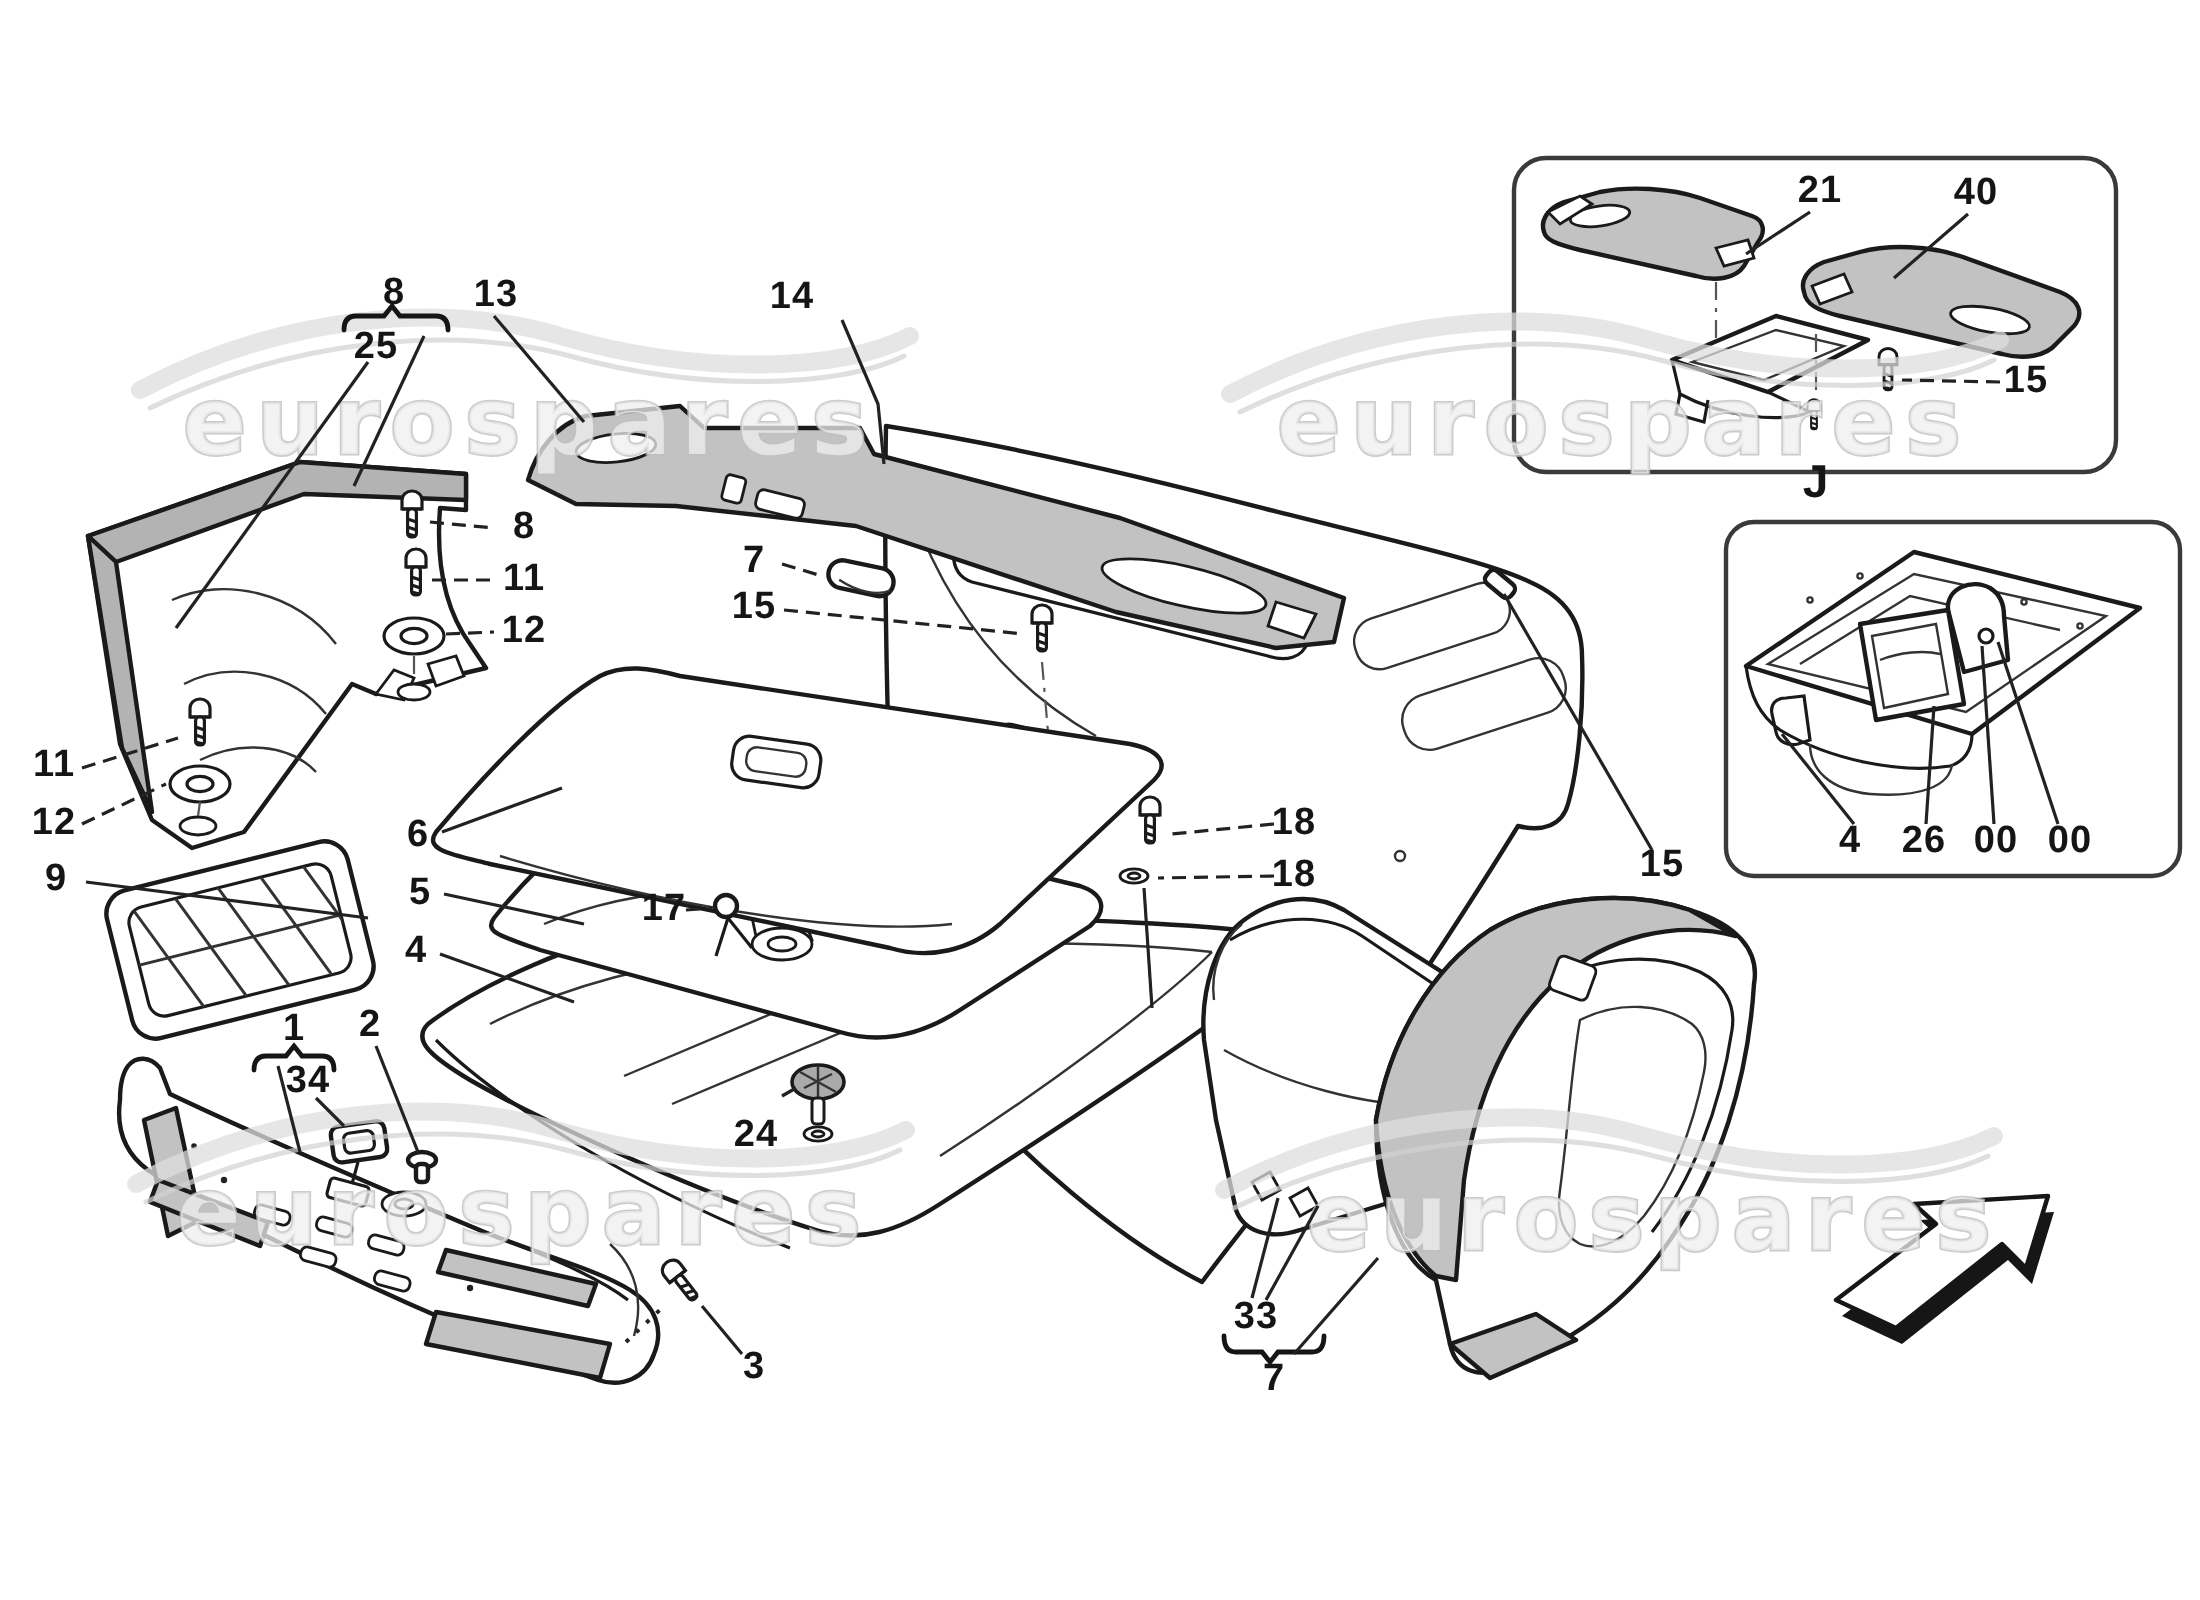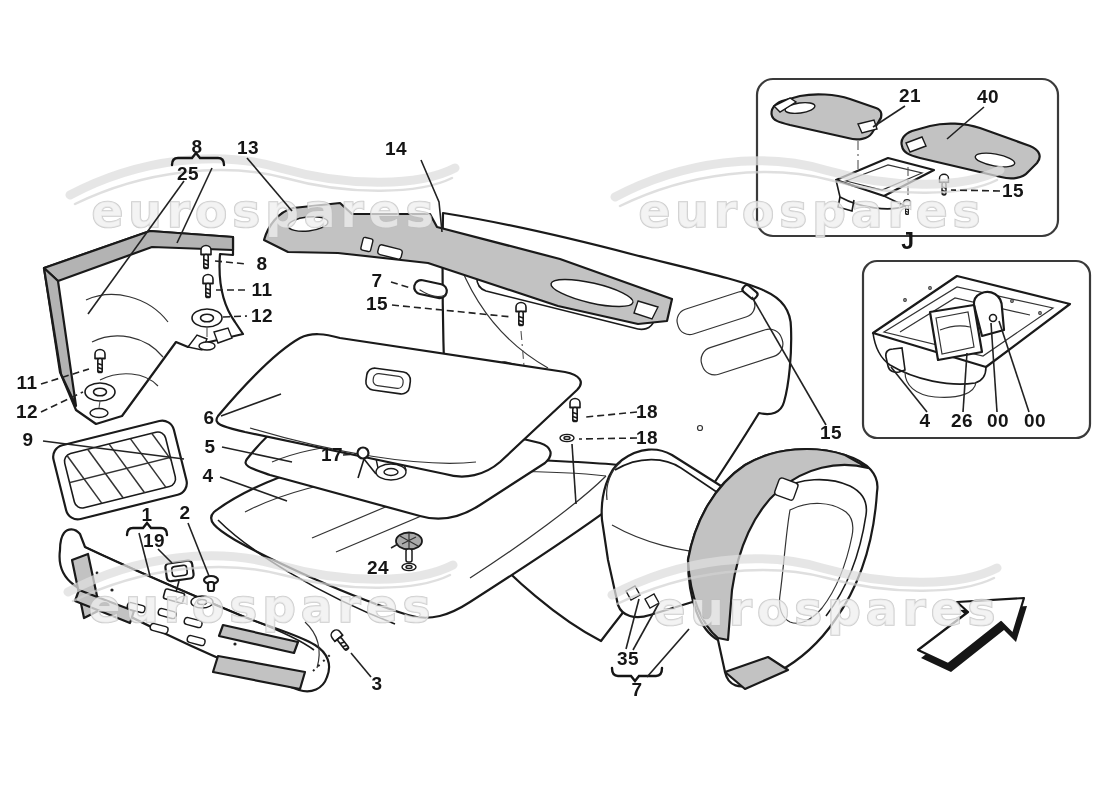--- a/index.html
+++ b/index.html
@@ -380,24 +380,24 @@
 <div class="co" style="left:210px;top:447px">5</div>
 <div class="co" style="left:208px;top:476px">4</div>
 <div class="co" style="left:27px;top:383px">11</div>
 <div class="co" style="left:27px;top:412px">12</div>
 <div class="co" style="left:28px;top:440px">9</div>
 <div class="co" style="left:332px;top:455px">17</div>
 <div class="co" style="left:647px;top:412px">18</div>
 <div class="co" style="left:647px;top:438px">18</div>
 <div class="co" style="left:378px;top:568px">24</div>
 <div class="co" style="left:147px;top:515px">1</div>
-<div class="co" style="left:154px;top:541px">19</div>
+<div class="co" style="left:154px;top:541px">34</div>
 <div class="co" style="left:185px;top:513px">2</div>
 <div class="co" style="left:377px;top:684px">3</div>
-<div class="co" style="left:628px;top:659px">35</div>
+<div class="co" style="left:628px;top:659px">33</div>
 <div class="co" style="left:637px;top:690px">7</div>
 <div class="co" style="left:831px;top:433px">15</div>
 <div class="co" style="left:910px;top:96px">21</div>
 <div class="co" style="left:988px;top:97px">40</div>
 <div class="co" style="left:1013px;top:191px">15</div>
 <div class="co big" style="left:908px;top:241px">J</div>
 <div class="co" style="left:925px;top:421px">4</div>
 <div class="co" style="left:962px;top:421px">26</div>
 <div class="co" style="left:998px;top:421px">00</div>
 <div class="co" style="left:1035px;top:421px">00</div>

